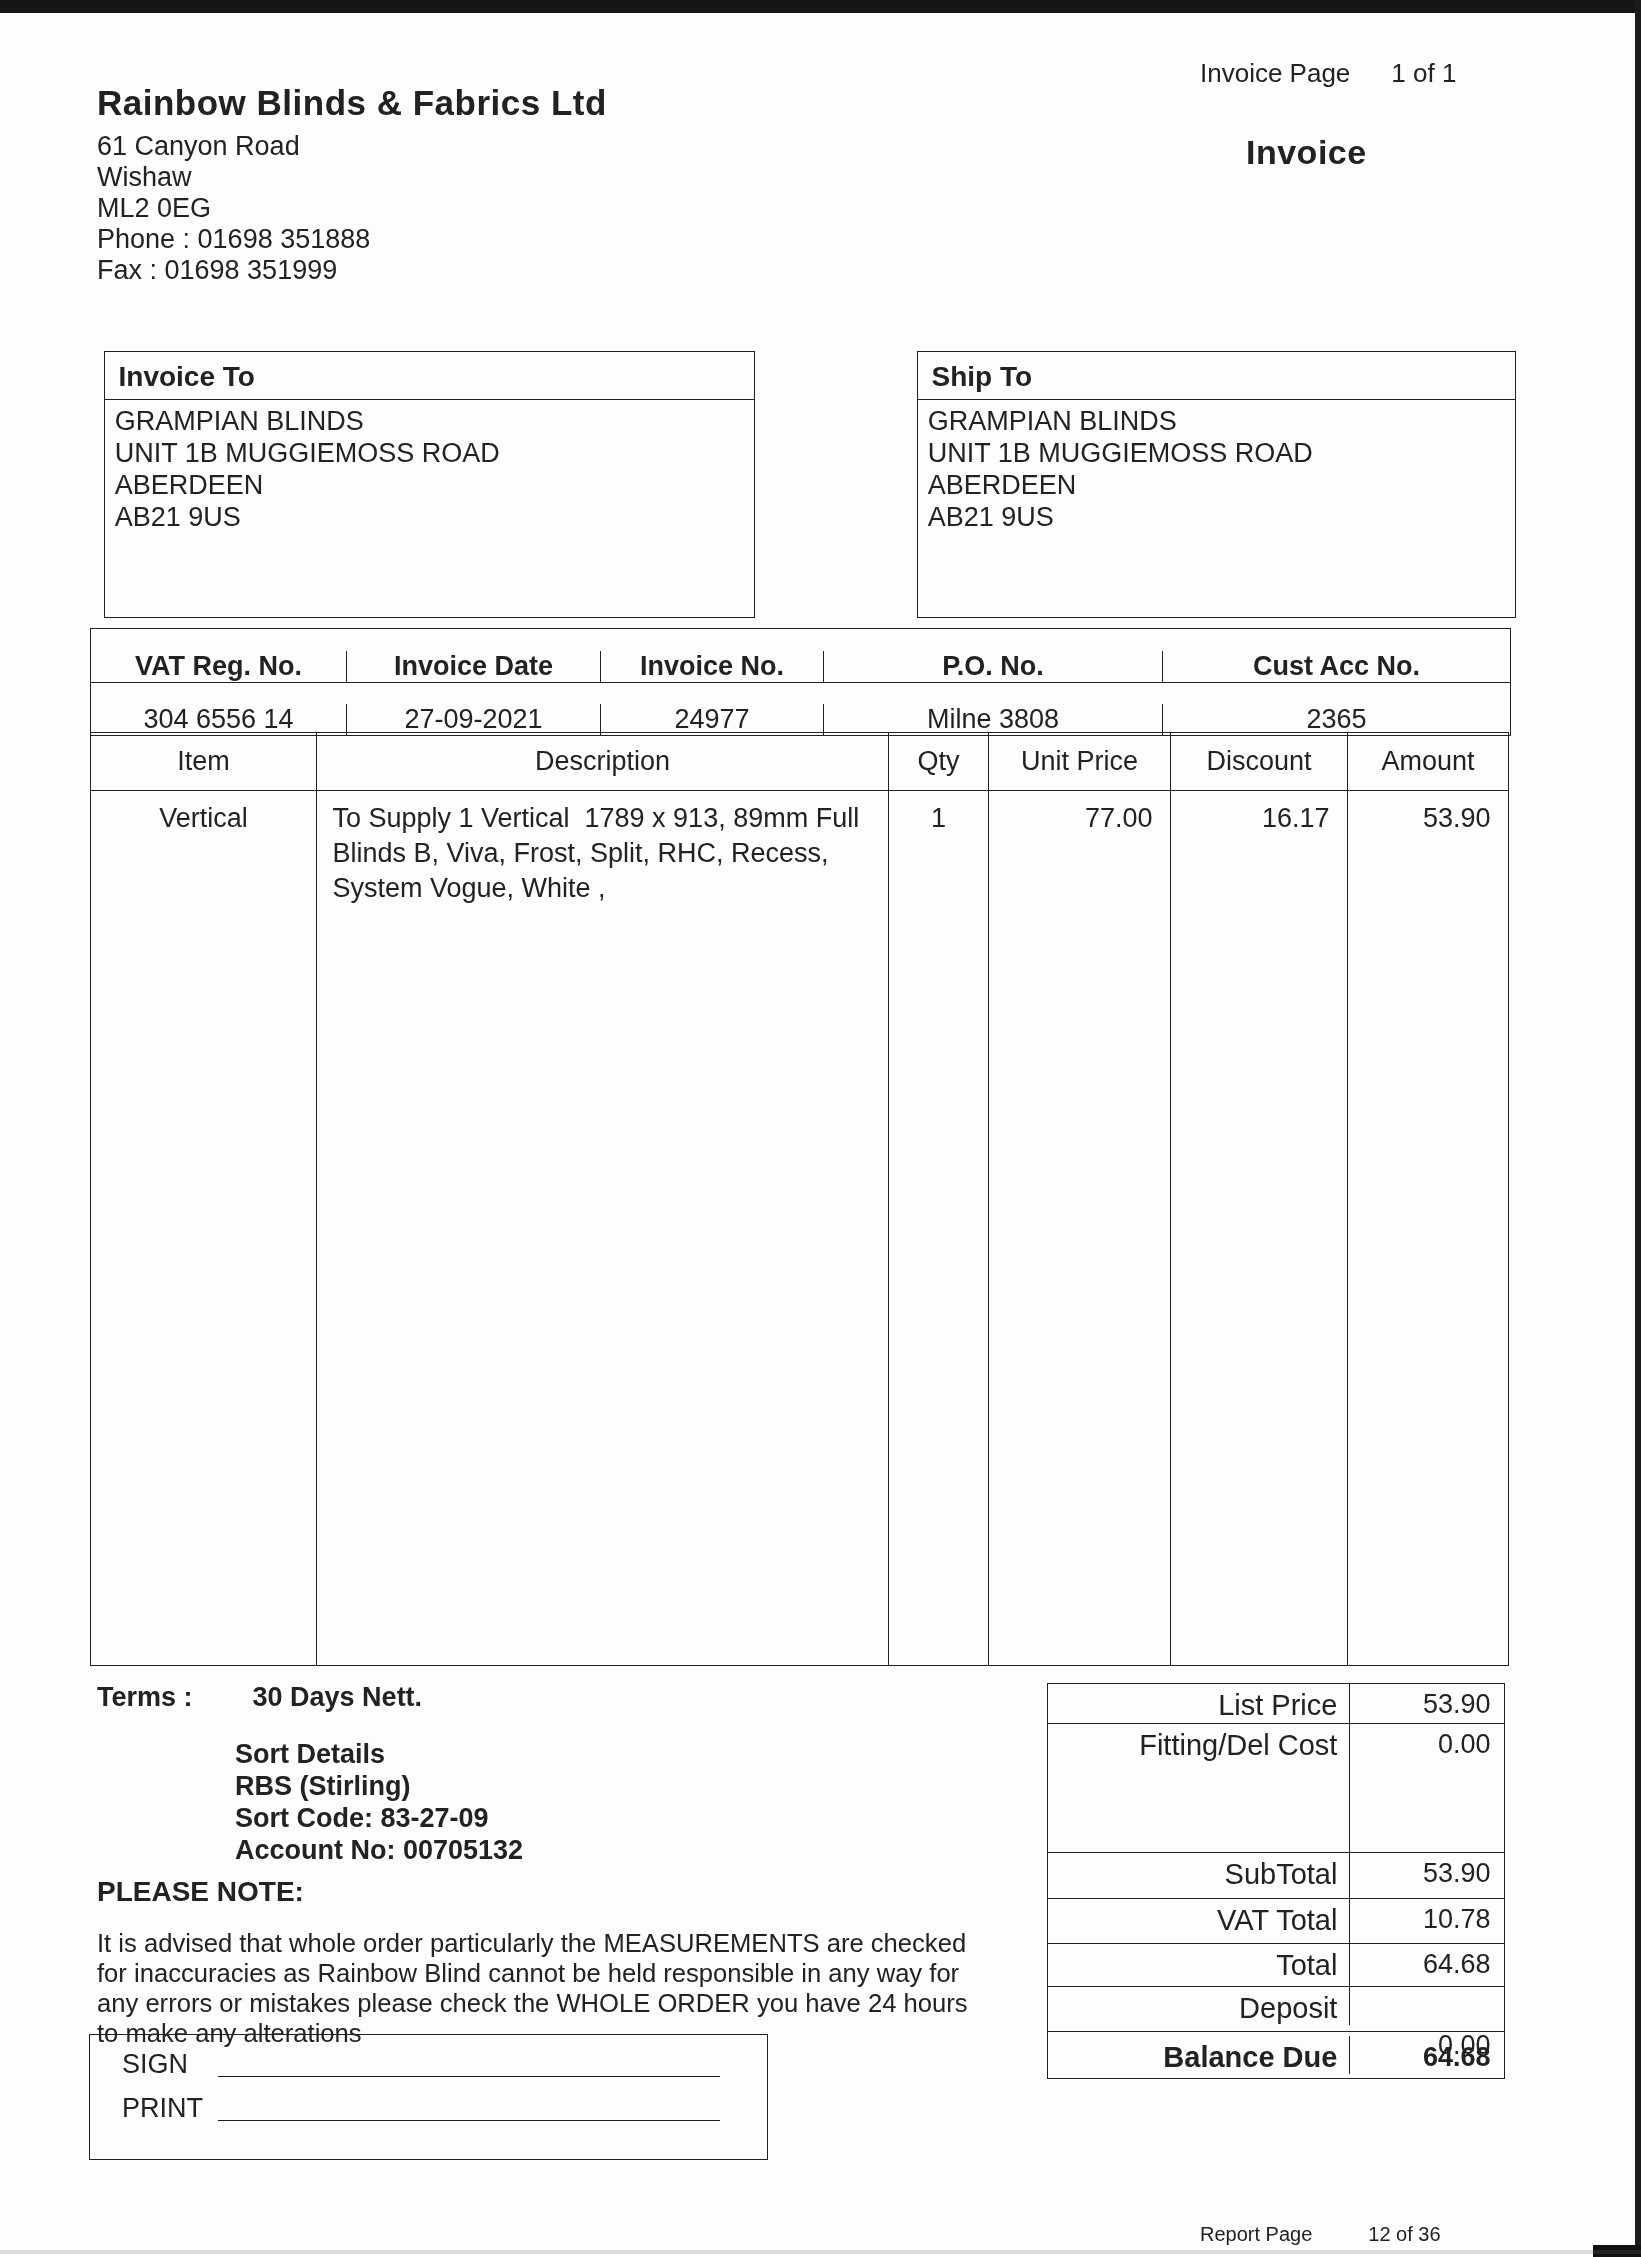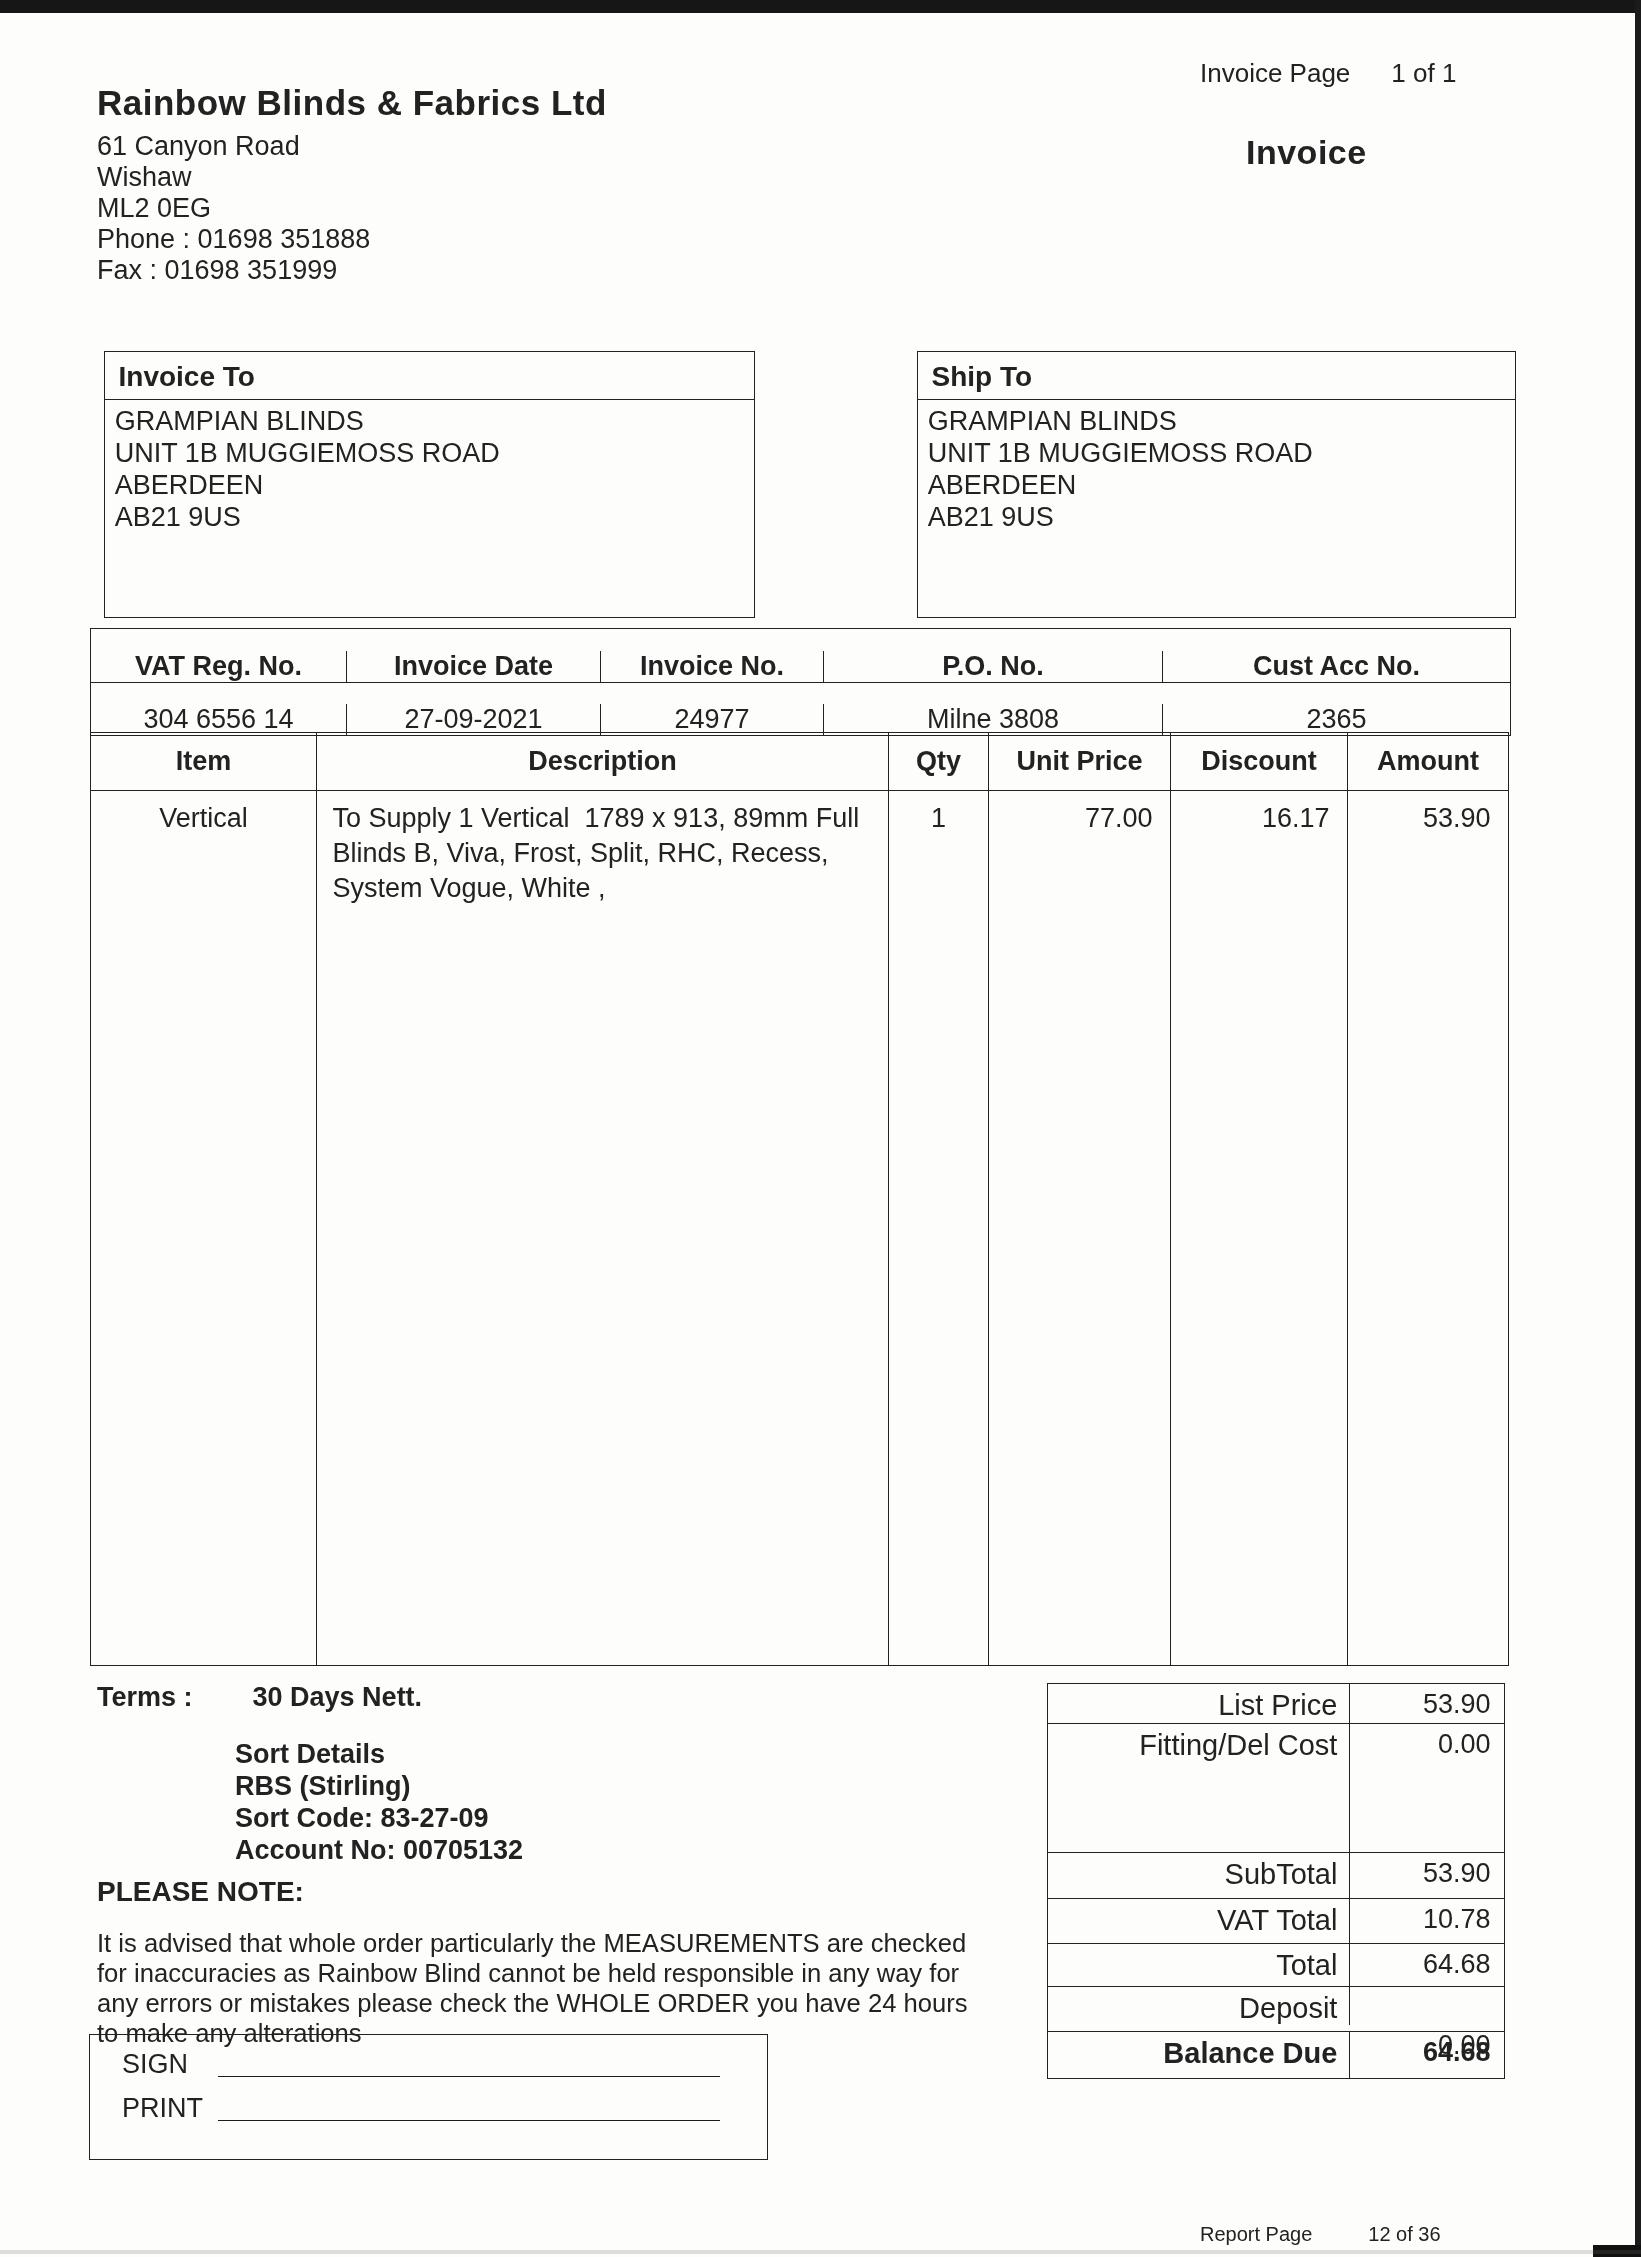--- a/index.html
+++ b/index.html
@@ -34,40 +34,40 @@
   .meta .cell{box-sizing:border-box;border-right:1.9px solid #222;display:flex;align-items:center;justify-content:center;font-size:27px;}
   .meta .cell:last-child{border-right:none;}
   .meta .row.h .cell{font-weight:700;}
   .mc0{width:256px;} .mc1{width:254px;} .mc2{width:223px;} .mc3{width:339px;} .mc4{flex:1;}
   
   .items{left:90px;top:732px;width:1419px;height:934px;border:1.9px solid #222;box-sizing:border-box;display:flex;flex-direction:column;}
   .items .hrow{display:flex;height:58px;border-bottom:1.9px solid #222;box-sizing:border-box;}
   .items .brow{display:flex;flex:1;}
   .items .cell{box-sizing:border-box;border-right:1.9px solid #222;}
   .items .cell:last-child{border-right:none;}
-  .items .hrow .cell{display:flex;align-items:center;justify-content:center;font-size:27px;font-weight:700;}
+  .items .hrow .cell{display:flex;align-items:center;justify-content:center;font-size:27px;font-weight:400;}
   .ic0{width:226px;} .ic1{width:572px;} .ic2{width:100px;} .ic3{width:182px;} .ic4{width:177px;} .ic5{flex:1;}
   .items .brow .cell{padding-top:9.7px;font-size:27px;line-height:35px;}
   .items .brow .c-item{text-align:center;}
   .items .brow .c-desc{padding-left:15.4px;padding-right:13.5px;white-space:pre-wrap;}
   .items .brow .c-qty{text-align:center;}
   .items .brow .c-num{text-align:right;padding-right:17.4px;}
   
   .terms{left:97px;top:1682px;font-size:27px;font-weight:700;}
   .terms .val{margin-left:60px;}
   .bank{left:235px;top:1738px;font-size:27px;font-weight:700;line-height:32px;}
   .note-h{left:97px;top:1876px;font-size:28px;font-weight:700;}
   .note-p{left:97px;top:1928px;width:879px;font-size:25.6px;line-height:30px;}
   
   .totals{left:1047px;top:1683px;width:458px;height:396px;border:1.9px solid #222;box-sizing:border-box;display:flex;flex-direction:column;}
   .totals .trow{display:flex;box-sizing:border-box;border-bottom:1.9px solid #222;}
   .totals .trow:last-child{border-bottom:none;}
   .totals .lab{width:302px;box-sizing:border-box;border-right:1.9px solid #222;text-align:right;padding:4.8px 11.6px 0 0;font-size:29px;}
   .totals .val{flex:1;text-align:right;padding:4.8px 13.5px 0 0;font-size:27px;}
-  .t0{height:40px;} .t1{height:129px;} .t2{height:46px;} .t3{height:45px;} .t4{height:43px;} .t5{height:45px;flex-direction:column;} .t6{flex:1;}
+  .t0{height:40px;} .t1{height:129px;} .t2{height:46px;} .t3{height:45px;} .t4{height:43px;} .t5{height:45px;flex-direction:column;} .t6{flex:1;align-items:center;}
   .totals .trow.bold .lab,.totals .trow.bold .val{font-weight:700;}
   
   .signbox{left:89px;top:2034px;width:679px;height:126px;border:1.9px solid #222;box-sizing:border-box;}
   .signbox .slab{position:absolute;left:32px;top:13.5px;font-size:27px;}
   .signbox .plab{position:absolute;left:32px;top:58px;font-size:27px;}
   .signbox .sline{position:absolute;left:128px;top:41px;width:502px;border-bottom:1.9px solid #1c1c1c;}
   .signbox .pline{position:absolute;left:128px;top:85px;width:502px;border-bottom:1.9px solid #1c1c1c;}
   .report-ind{left:1200px;top:2184px;font-size:20px;margin-top:39px;}
   .report-ind .val{margin-left:56px;}
 </style>

